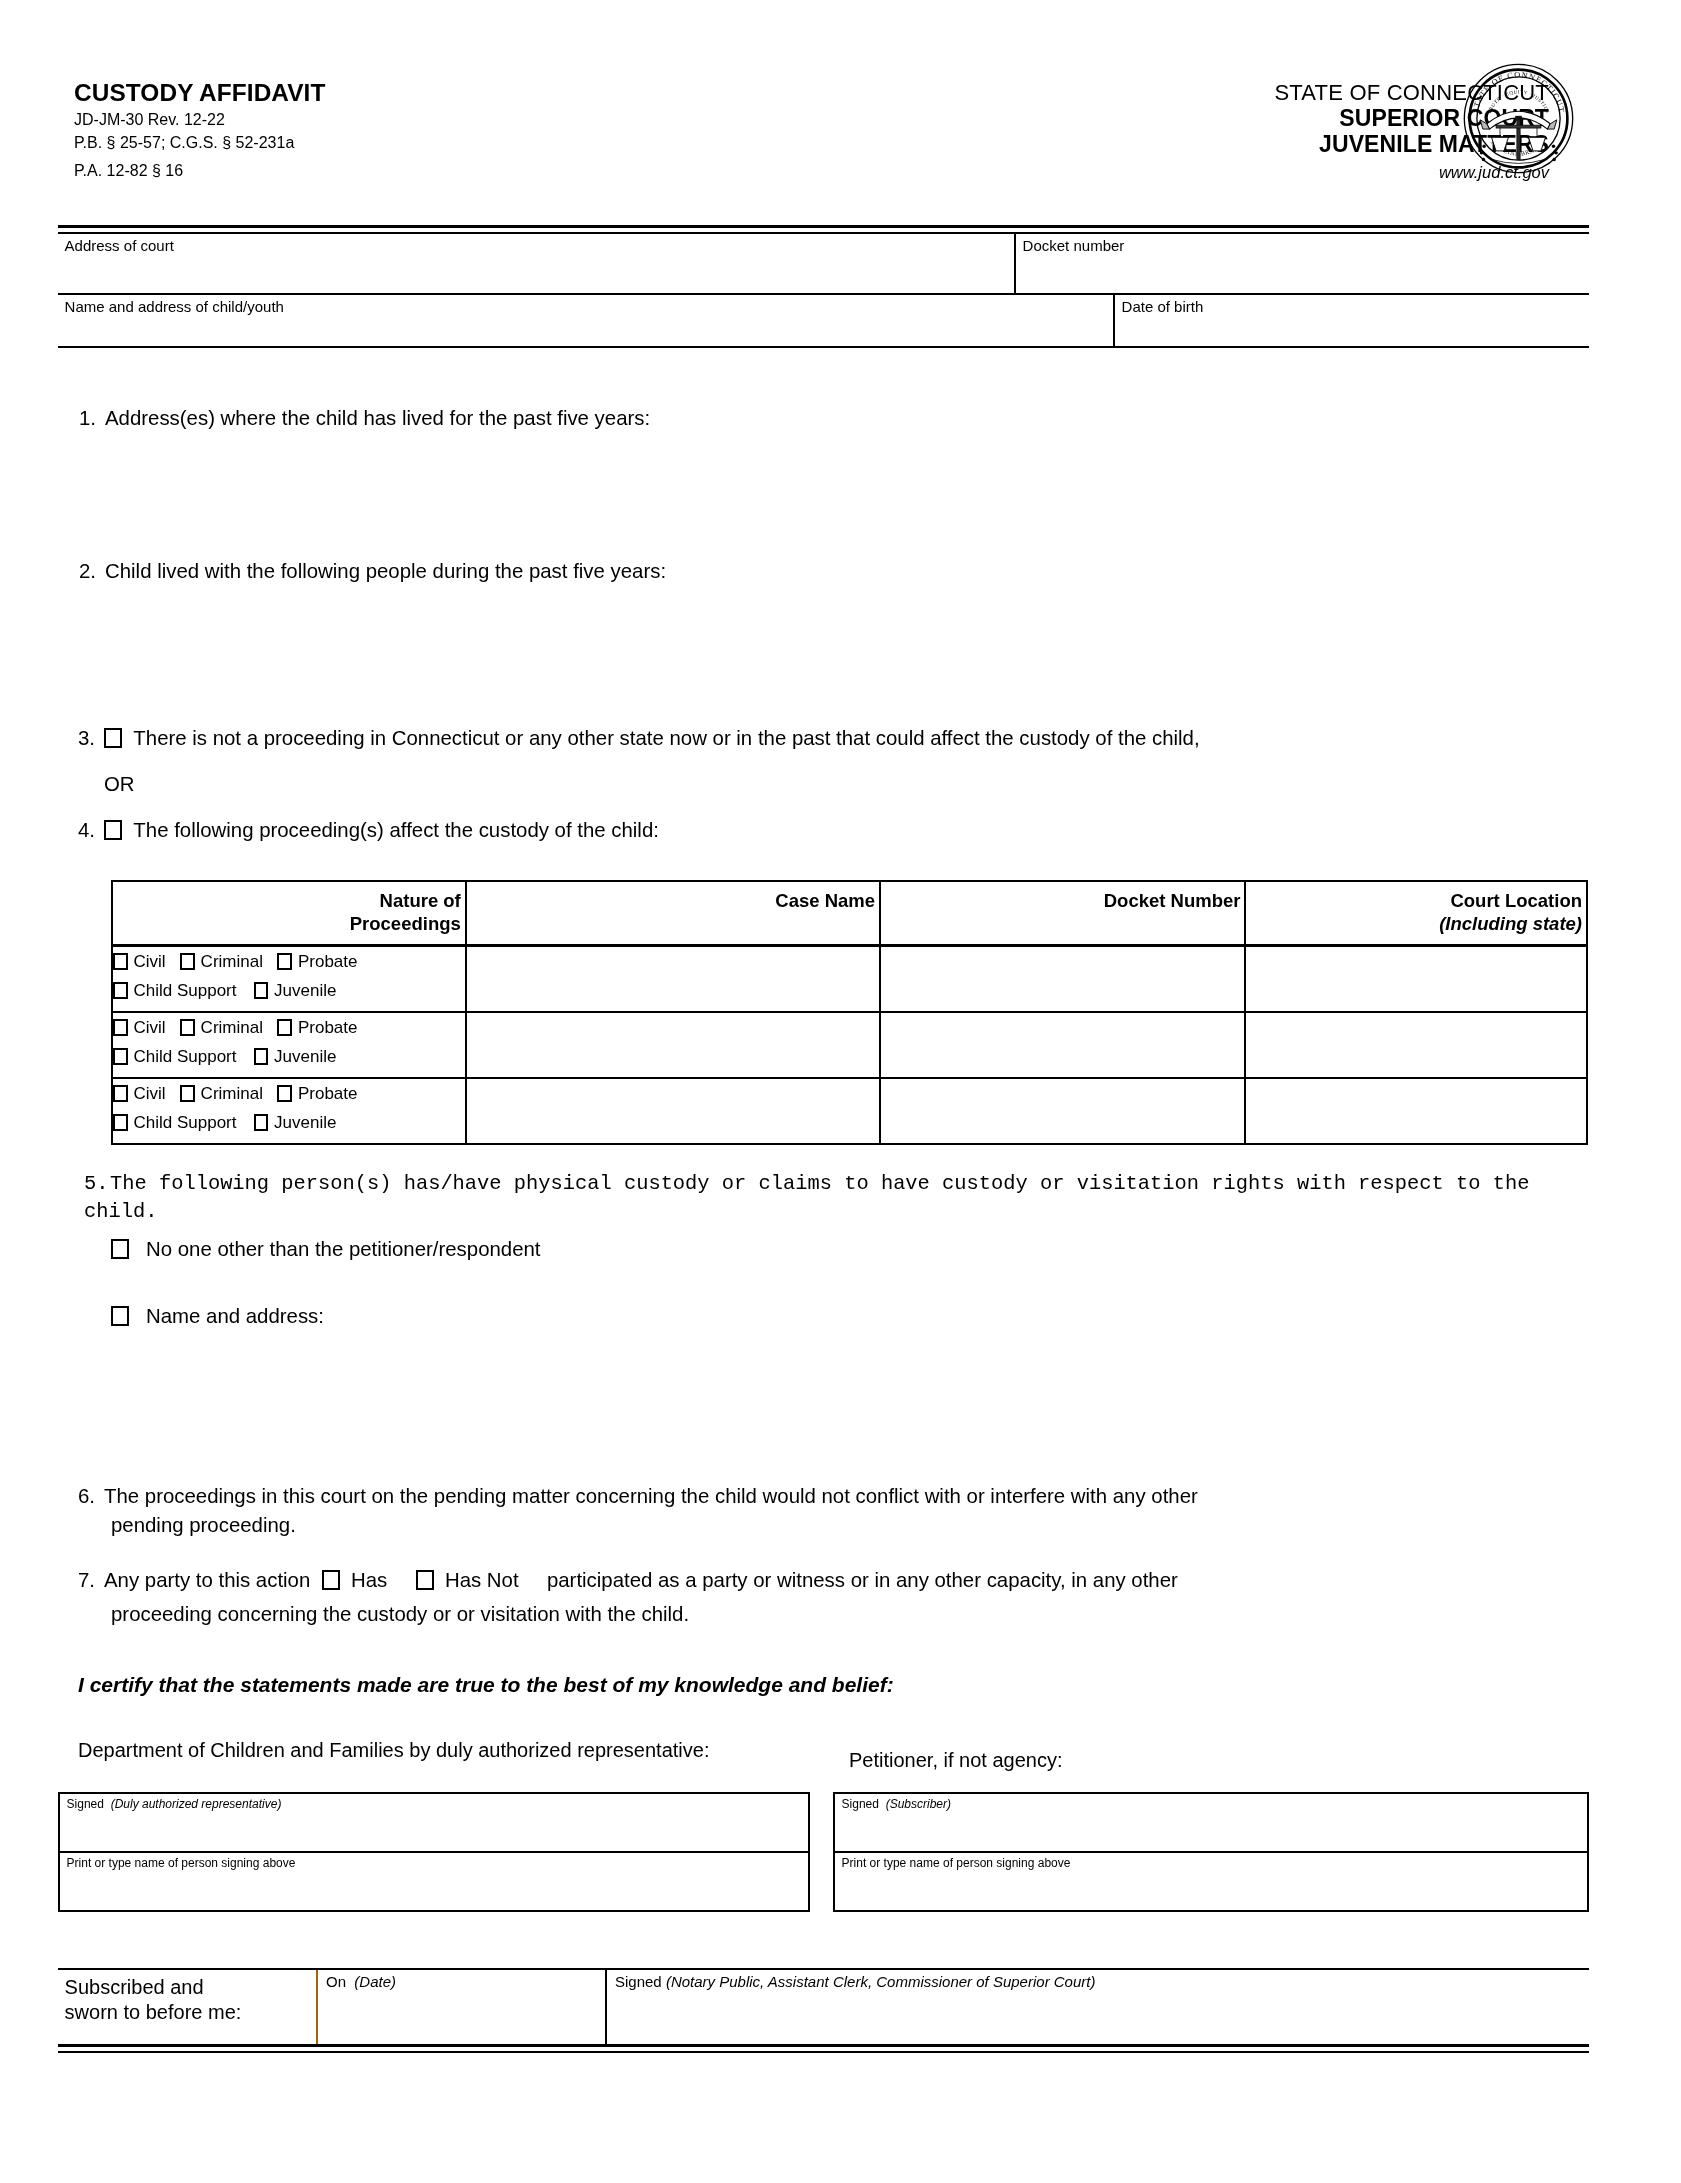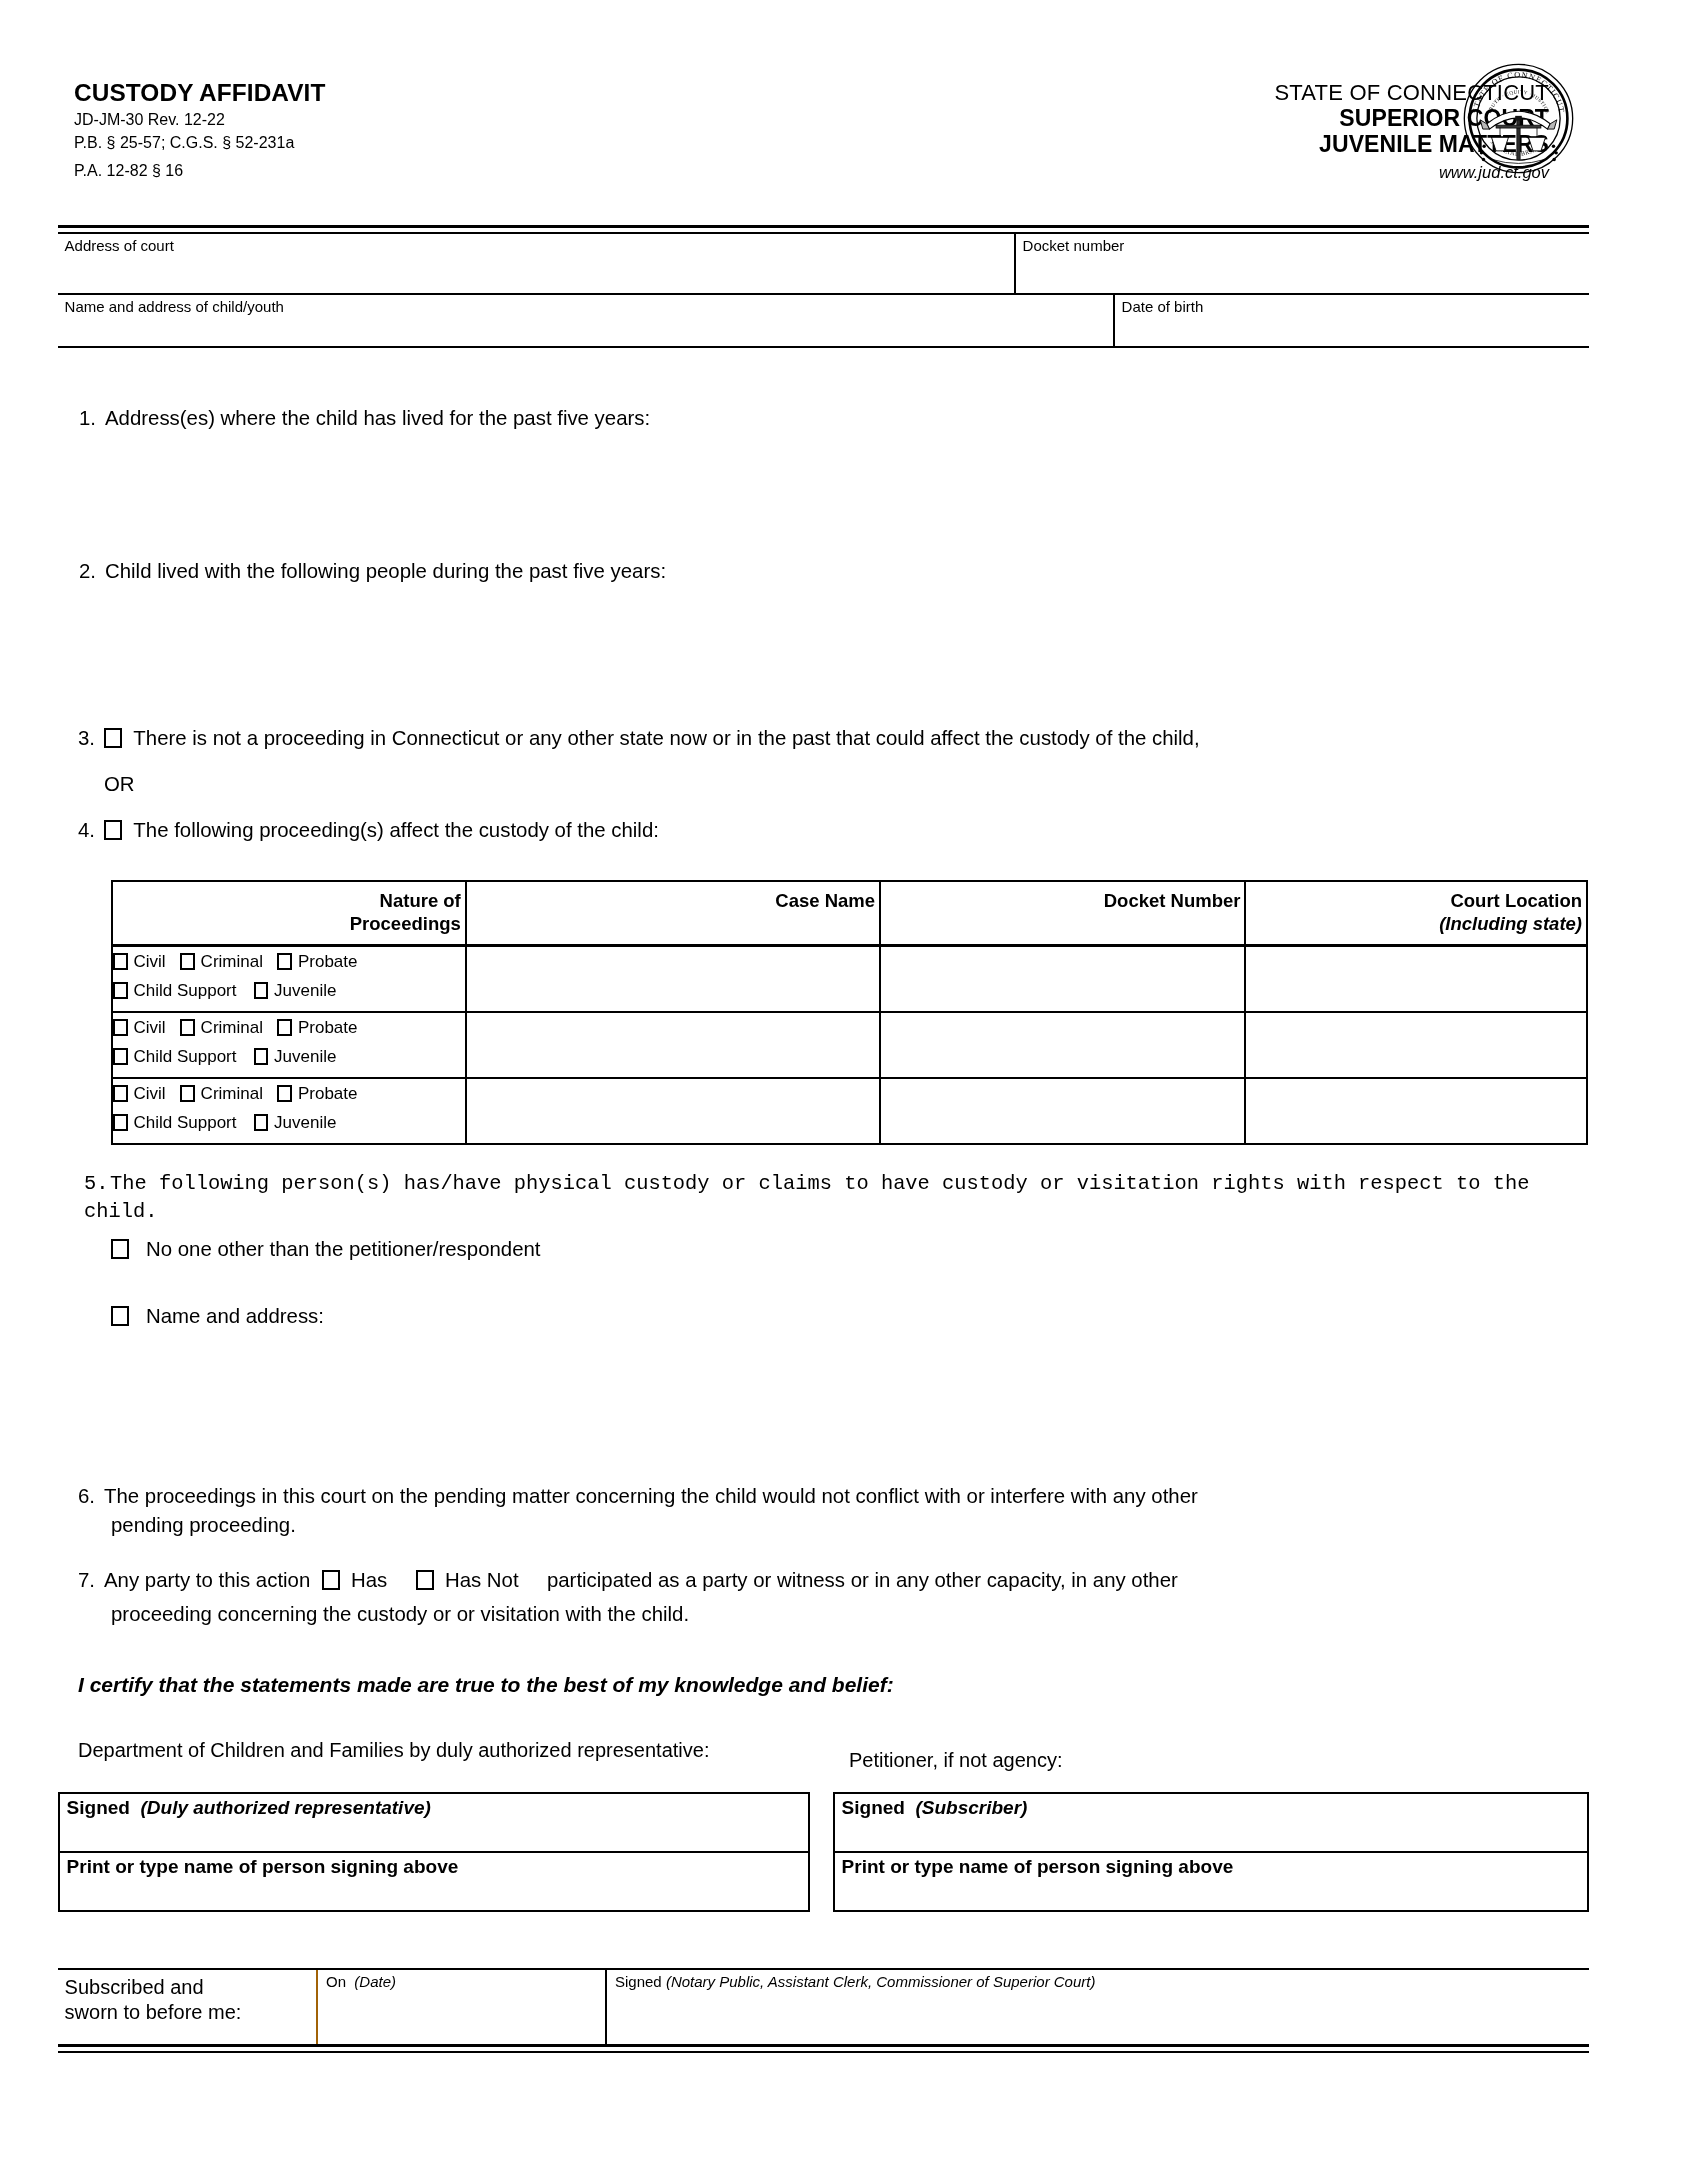--- a/index.html
+++ b/index.html
@@ -206,24 +206,23 @@
   .gap-a { width: 14.5px; display: inline-block; }
   .gap-b { width: 17px; display: inline-block; }
 
   
   .sigbox {
     position: absolute;
     border: 2.6px solid #000;
   }
   .sigbox .seg {
     padding: 4px 0 0 6.6px;
-    font-size: 19px;
+    font-size: 12px;
     line-height: 1.1;
     white-space: nowrap;
-    font-weight: bold;
   }
   .sigbox .seg.divtop { border-top: 2px solid #000; }
   .sig-ital { font-style: italic; }
 
   .certify {
     position: absolute;
     font-size: 21px;
     font-weight: bold;
     font-style: italic;
   }

